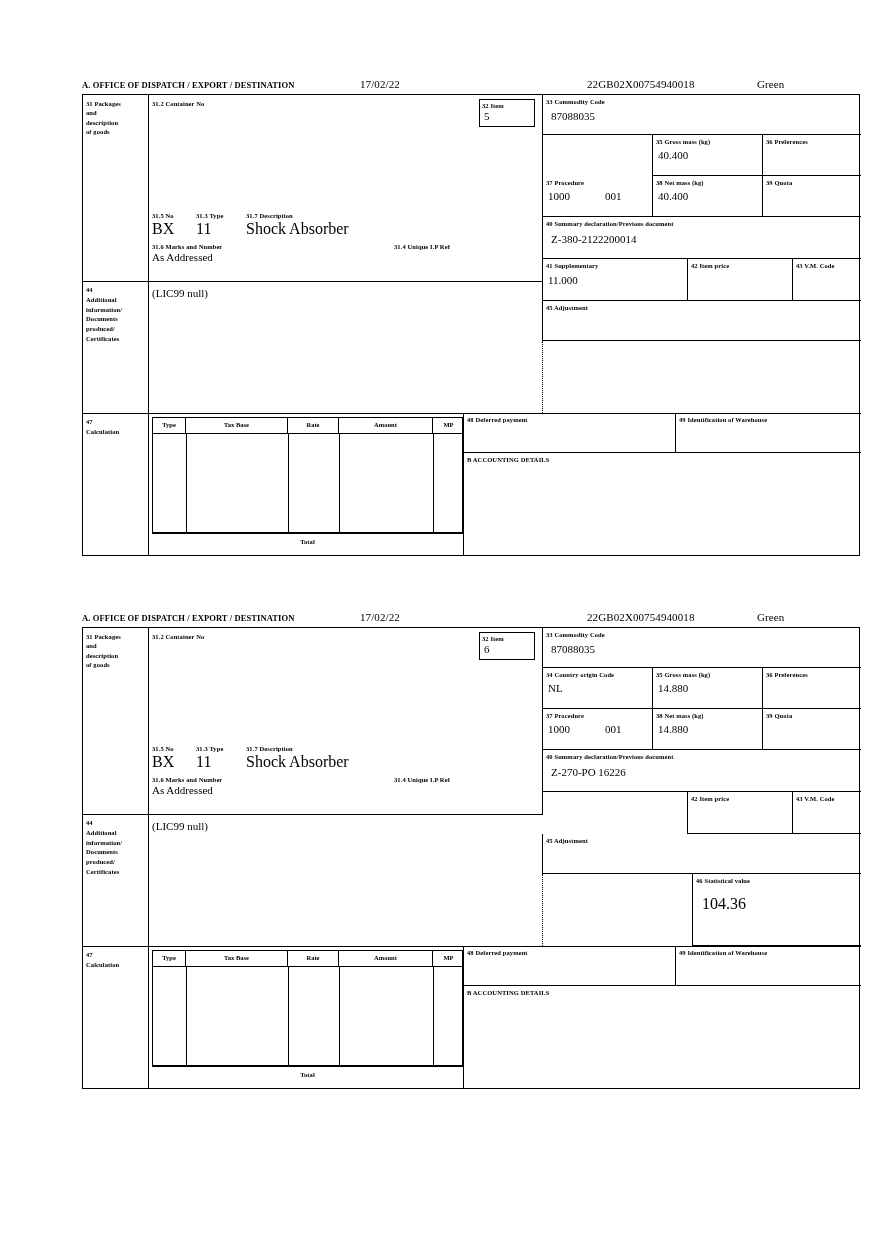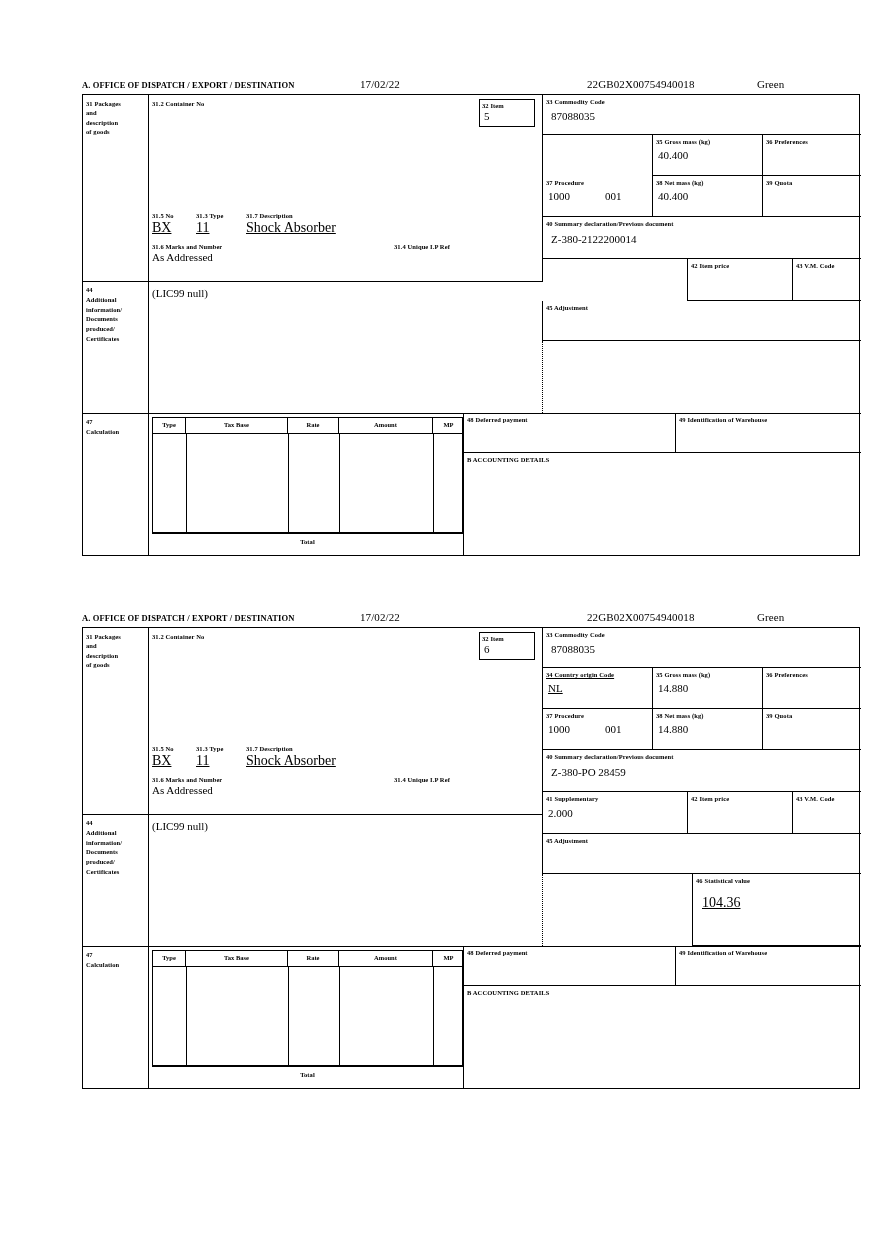--- a/index.html
+++ b/index.html
@@ -76,21 +76,21 @@
   .lbl {
     font-size: 6.5px;
     font-weight: bold;
     line-height: 1.45;
     letter-spacing: .1px;
   }
   .val {
     font-size: 11px;
     font-family: "Liberation Serif", serif;
   }
-  .val-lg { font-size: 14px; text-decoration: underline; }
+  .val-lg { font-size: 16px; }
 
   .bl { border-left: 1px solid #000; }
   .br { border-right: 1px solid #000; }
   .bt { border-top: 1px solid #000; }
   .bb { border-bottom: 1px solid #000; }
   .bdr { border: 1px solid #000; }
 
   .pad { padding: 2px 3px 0 3px; }
 
   .center { text-align: center; }
@@ -185,20 +185,24 @@
       <div class="cell bl bb" style="left:679px; top:81px; width:99px; height:41px;">
         <div class="lbl pad">39 Quota</div>
         <div class="val" style="padding:3px 0 0 5px;"></div>
       </div>
 
       <div class="cell bl bb" style="left:459px; top:122px; width:319px; height:42px;">
         <div class="lbl pad">40 Summary declaration/Previous document</div>
         <div class="val" style="padding:5px 0 0 8px;">Z-380-2122200014</div>
       </div>
 
+      <div class="cell bl bb" style="left:459px; top:164px; width:145px; height:42px;">
+        <div class="lbl pad">41 Supplementary</div>
+        <div class="val" style="padding:4px 0 0 5px;">11.000</div>
+      </div>
       <div class="cell bl bb" style="left:604px; top:164px; width:105px; height:42px;">
         <div class="lbl pad">42 Item price</div>
         <div class="val" style="padding:4px 0 0 5px;"></div>
       </div>
       <div class="cell bl bb" style="left:709px; top:164px; width:69px; height:42px;">
         <div class="lbl pad">43 V.M. Code</div>
         <div class="val" style="padding:4px 0 0 5px;"></div>
       </div>
 
       <div class="cell bl bb" style="left:459px; top:206px; width:319px; height:40px;">
@@ -315,21 +319,21 @@
       <div class="cell val" style="left:69px; top:156px;">As Addressed</div>
       <div class="cell val" style="left:378px; top:156px;"></div>
 
       <div class="cell bt" style="left:0px; top:186px; width:460px; height:0;"></div>
 
       <div class="cell bl bb" style="left:459px; top:0px; width:319px; height:40px;">
         <div class="lbl pad">33 Commodity Code</div>
         <div class="val" style="padding:4px 0 0 8px;">87088035</div>
       </div>
 
-      <div class="cell bl bb" style="left:459px; top:40px; width:110px; height:41px;text-decoration:underline;">
+      <div class="cell bl bb" style="left:459px; top:40px; width:110px; height:41px;">
         <div class="lbl pad">34 Country origin Code</div>
         <div class="val" style="padding:3px 0 0 5px;">NL</div>
       </div>
       <div class="cell bl bb" style="left:569px; top:40px; width:110px; height:41px;">
         <div class="lbl pad">35 Gross mass (kg)</div>
         <div class="val" style="padding:3px 0 0 5px;">14.880</div>
       </div>
       <div class="cell bl bb" style="left:679px; top:40px; width:99px; height:41px;">
         <div class="lbl pad">36 Preferences</div>
         <div class="val" style="padding:3px 0 0 5px;"></div>
@@ -346,27 +350,23 @@
         <div class="lbl pad">38 Net mass (kg)</div>
         <div class="val" style="padding:3px 0 0 5px;">14.880</div>
       </div>
       <div class="cell bl bb" style="left:679px; top:81px; width:99px; height:41px;">
         <div class="lbl pad">39 Quota</div>
         <div class="val" style="padding:3px 0 0 5px;"></div>
       </div>
 
       <div class="cell bl bb" style="left:459px; top:122px; width:319px; height:42px;">
         <div class="lbl pad">40 Summary declaration/Previous document</div>
-        <div class="val" style="padding:5px 0 0 8px;">Z-380-PO 28459</div>
-      </div>
-
-      <div class="cell bl bb" style="left:459px; top:164px; width:145px; height:42px;">
-        <div class="lbl pad">41 Supplementary</div>
-        <div class="val" style="padding:4px 0 0 5px;">2.000</div>
-      </div>
+        <div class="val" style="padding:5px 0 0 8px;">Z-270-PO 16226</div>
+      </div>
+
       <div class="cell bl bb" style="left:604px; top:164px; width:105px; height:42px;">
         <div class="lbl pad">42 Item price</div>
         <div class="val" style="padding:4px 0 0 5px;"></div>
       </div>
       <div class="cell bl bb" style="left:709px; top:164px; width:69px; height:42px;">
         <div class="lbl pad">43 V.M. Code</div>
         <div class="val" style="padding:4px 0 0 5px;"></div>
       </div>
 
       <div class="cell bl bb" style="left:459px; top:206px; width:319px; height:40px;">

